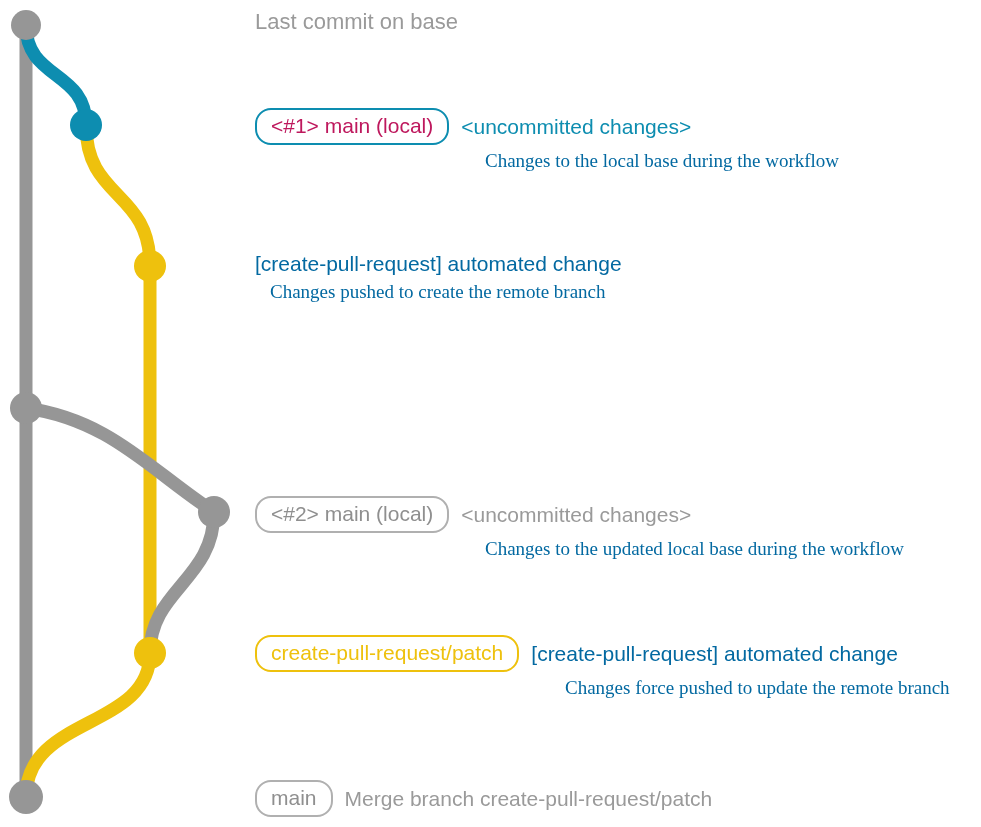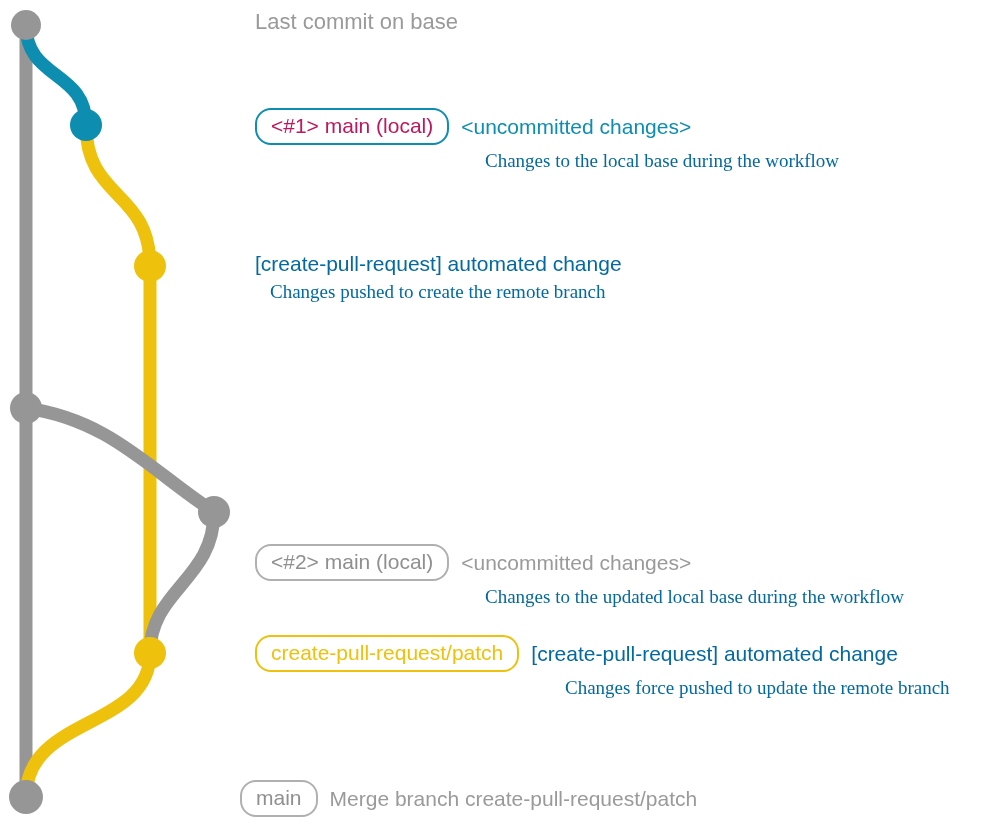--- a/index.html
+++ b/index.html
@@ -147,36 +147,36 @@
   </div>
 
   <div class="row" style="top:252px; left:255px;">
     <div class="row-line">
       <span class="commit-msg yellow">[create-pull-request] automated change</span>
     </div>
     <div class="caption" style="margin-left:15px;">Changes pushed to create the remote branch</div>
   </div>
 
 
-  <div class="row" style="top:496px; left:255px;margin-top:48px;">
+  <div class="row" style="top:496px; left:255px;">
     <div class="row-line">
       <span class="pill gray">&lt;#2&gt; main (local)</span>
       <span class="commit-msg gray pad-left">&lt;uncommitted changes&gt;</span>
     </div>
     <div class="caption" style="margin-left:230px;">Changes to the updated local base during the workflow</div>
   </div>
 
   <div class="row" style="top:635px; left:255px;">
     <div class="row-line">
       <span class="pill yellow">create-pull-request/patch</span>
       <span class="commit-msg yellow pad-left">[create-pull-request] automated change</span>
     </div>
     <div class="caption" style="margin-left:310px;">Changes force pushed to update the remote branch</div>
   </div>
 
-  <div class="row" style="top:780px; left:240px;">
+  <div class="row" style="top:780px; left:255px;">
     <div class="row-line">
       <span class="pill gray">main</span>
       <span class="commit-msg gray pad-left">Merge branch create-pull-request/patch</span>
     </div>
   </div>
 
 </div>
 
 </body></html>

